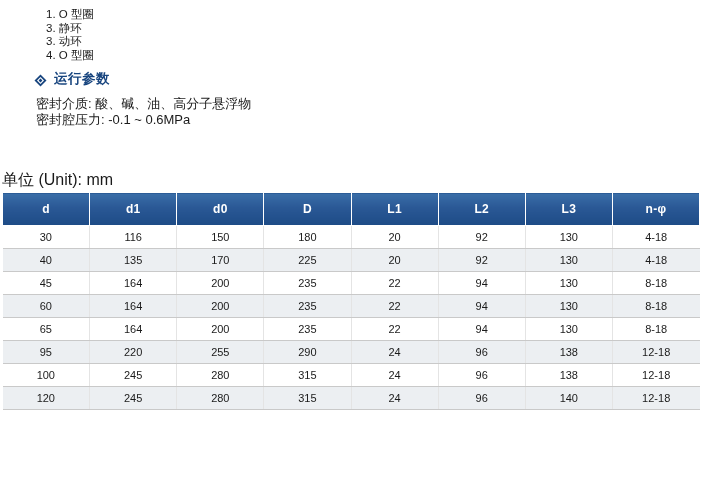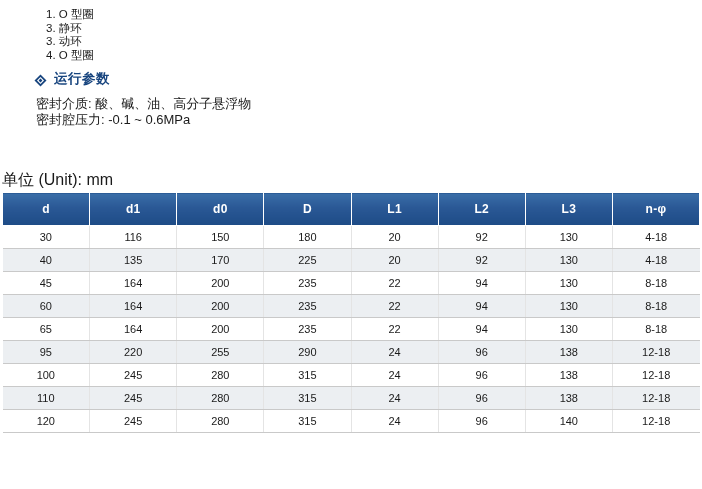--- a/index.html
+++ b/index.html
@@ -228,30 +228,20 @@
             <td>100</td>
             <td>245</td>
             <td>280</td>
             <td>315</td>
             <td>24</td>
             <td>96</td>
             <td>138</td>
             <td>12-18</td>
           </tr>
           <tr>
-            <td>110</td>
-            <td>245</td>
-            <td>280</td>
-            <td>315</td>
-            <td>24</td>
-            <td>96</td>
-            <td>138</td>
-            <td>12-18</td>
-          </tr>
-          <tr>
             <td>120</td>
             <td>245</td>
             <td>280</td>
             <td>315</td>
             <td>24</td>
             <td>96</td>
             <td>140</td>
             <td>12-18</td>
           </tr>
         </tbody>

